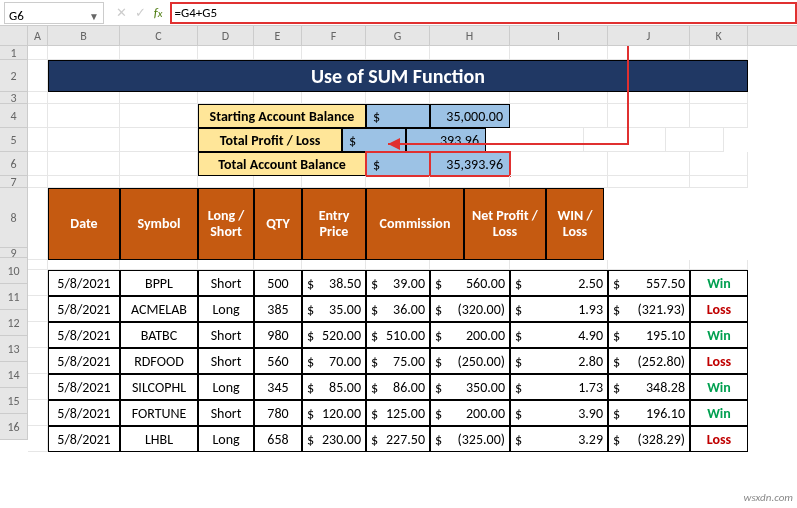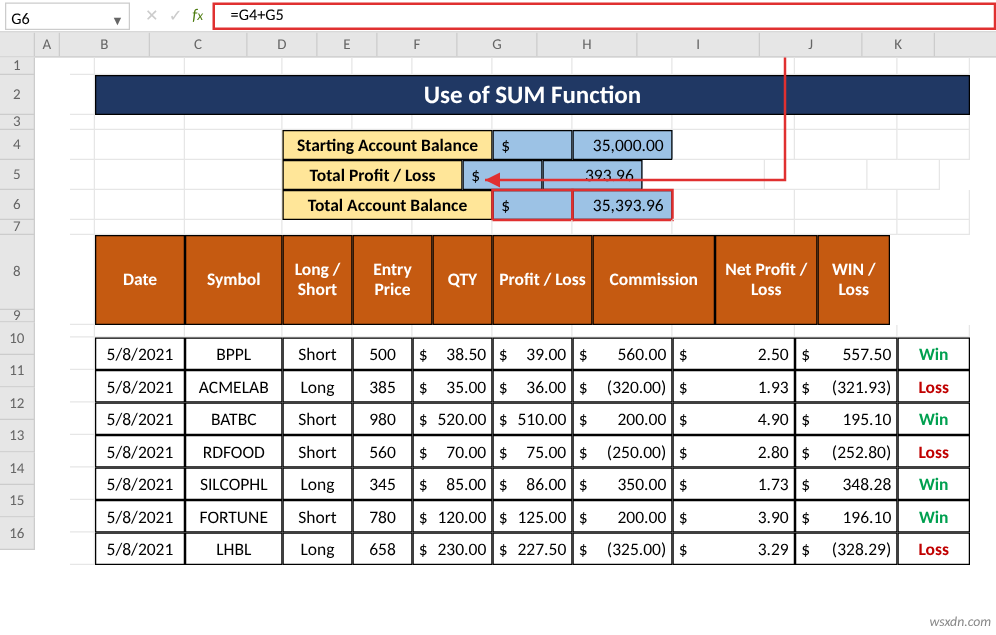--- a/index.html
+++ b/index.html
@@ -42,21 +42,21 @@
   color:#999;
   font-size:13px;
 }
 .fb-icons .cancel { color:#ccc; }
 .fb-icons .confirm { color:#ccc; }
 .fb-icons .fx { font-style:italic; color:#4d7c0f; font-size:13px; }
 .formula-input {
   flex:1;
   height:22px;
   border: 2px solid #e03030;
-  padding: 0 12px;
+  padding: 0 2px;
   font-size:13px;
   display:flex;
   align-items:center;
 }
 .col-headers {
   display:flex;
   height:20px;
   background:#e6e6e6;
   border-bottom:1px solid #ccc;
 }
@@ -74,21 +74,21 @@
   border-right:1px solid #ccc;
   border-bottom:1px solid #ccc;
   text-align:center;
   font-size:12px;
   color:#666;
   background:#e6e6e6;
   display:flex;
   align-items:center;
   justify-content:center;
 }
-.grid { position:relative; flex:1;padding-left:28px; }
+.grid { position:relative; flex:1; }
 .row { display:flex; }
 .cell {
   border-right:1px solid #e6e6e6;
   border-bottom:1px solid #e6e6e6;
 }
 
 .cA{width:20px;} .cB{width:72px;} .cC{width:78px;} .cD{width:56px;}
 .cE{width:48px;} .cF{width:64px;} .cG{width:64px;} .cH{width:80px;}
 .cI{width:98px;} .cJ{width:82px;} .cK{width:58px;}
 
@@ -300,23 +300,22 @@
         <div class="cell cI"></div>
         <div class="cell cJ"></div>
         <div class="cell cK"></div>
       </div>
 
     <div class="row" style="height:72px">
       <div class="cell cA"></div>
       <div class="tbl-head cB">Date</div>
       <div class="tbl-head cC">Symbol</div>
       <div class="tbl-head cD">Long / Short</div>
+      <div class="tbl-head cE">QTY</div>
       <div class="tbl-head cF">Entry Price</div>
-      <div class="tbl-head cE">QTY</div>
-      <div class="tbl-head cH">Profit / Loss</div>
       <div class="tbl-head cI">Commission</div>
       <div class="tbl-head cJ">Net Profit / Loss</div>
       <div class="tbl-head cK">WIN / Loss</div>
     </div>
 
     <div class="row" style="height:10px">
         <div class="cell cA"></div>
         <div class="cell cB"></div>
         <div class="cell cC"></div>
         <div class="cell cD"></div>

